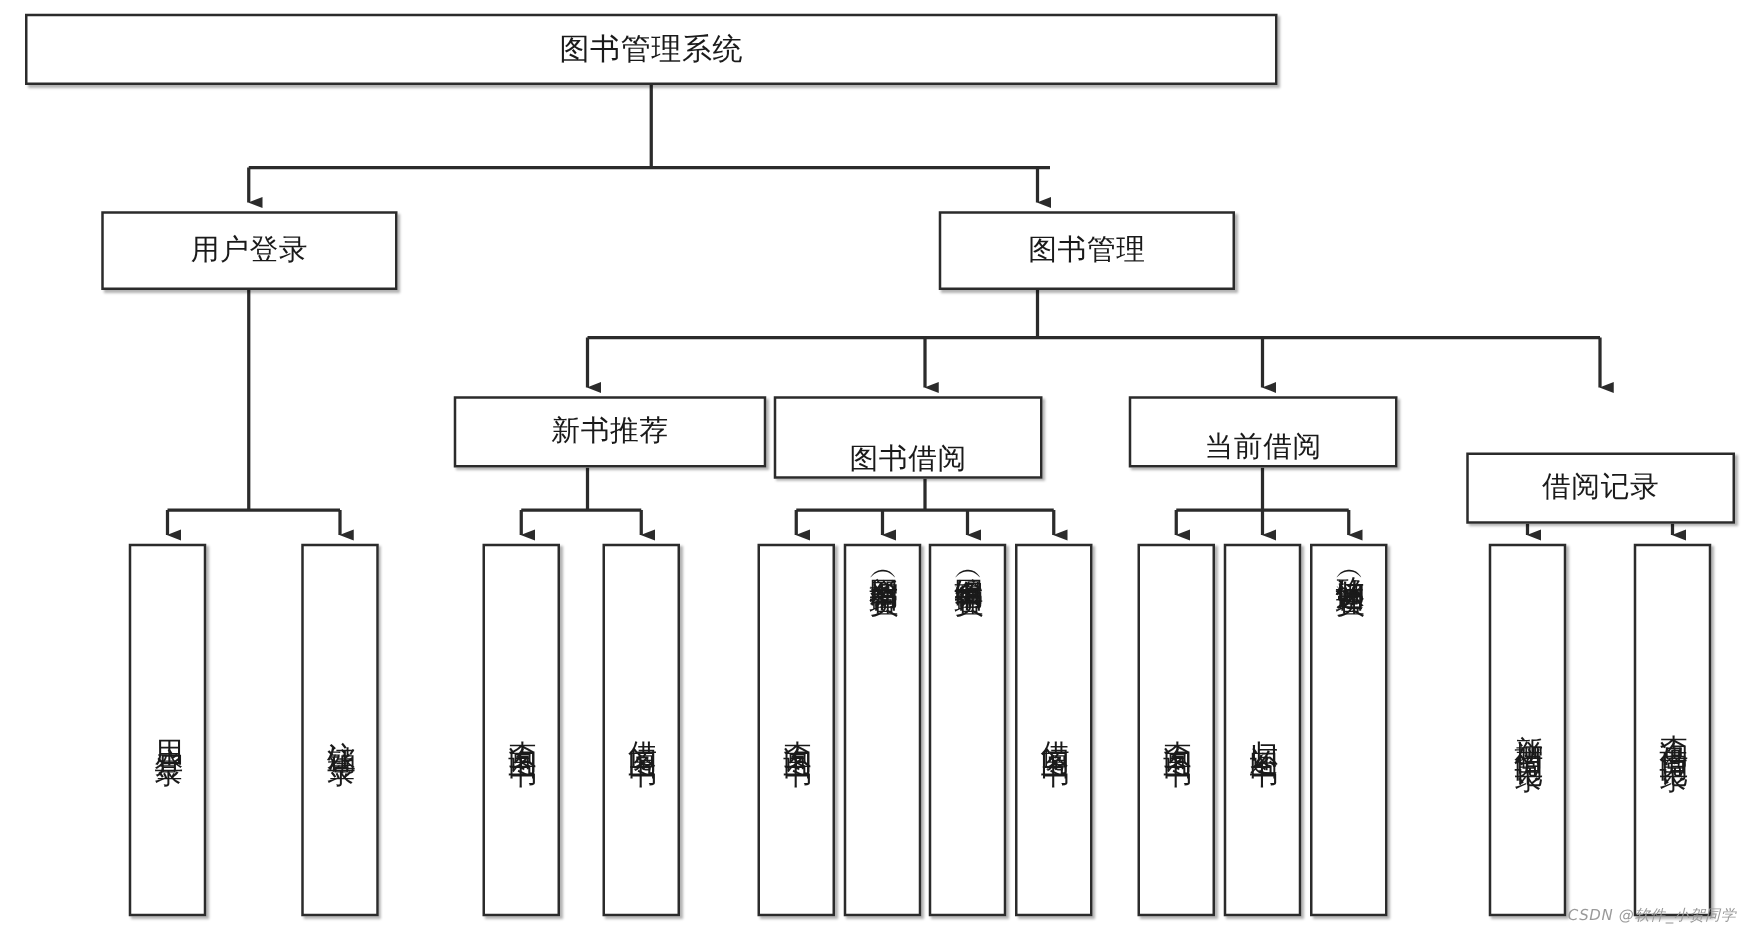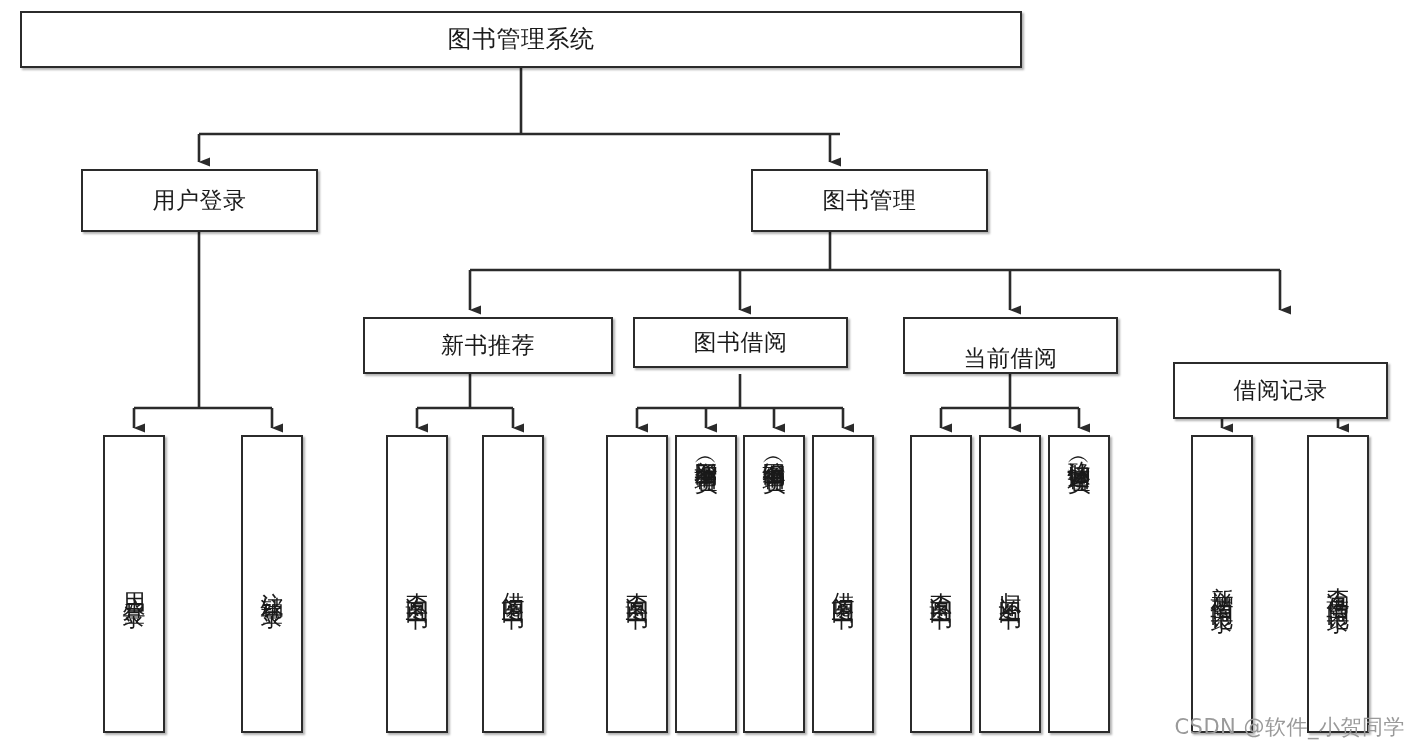--- a/index.html
+++ b/index.html
@@ -61,26 +61,27 @@
     writing-mode: vertical-rl;
     text-orientation: upright;
     font-size: 23px;
     letter-spacing: 5px;
     line-height: 1;
   }
   .node.leaf.tight .node-label { letter-spacing: 1.5px; }
 
   #watermark {
     position: absolute;
-    right: 0;
+    right: 16px;
     bottom: 6px;
-    font-size: 21px;
+    font-size: 12px;
     color: #9a9a9a;
     white-space: nowrap;
     letter-spacing: 0.5px;
+    font-style: italic;
   }
 </style>
 </head>
 <body>
 
 <div id="diagram-root">
 
   <svg id="connector-layer" viewBox="0 0 1405 747" width="1405" height="747" xmlns="http://www.w3.org/2000/svg">
     <defs>
       <marker id="arrowhead" markerWidth="10" markerHeight="12" refX="5" refY="11" orient="auto" markerUnits="userSpaceOnUse">
@@ -138,21 +139,21 @@
   <div class="node horiz" style="left:81px; top:169px; width:237px; height:63px;">
     <span class="node-label">用户登录</span>
   </div>
   <div class="node horiz" style="left:711px; top:169px; width:237px; height:63px;margin-left:40px;">
     <span class="node-label">图书管理</span>
   </div>
 
   <div class="node horiz" style="left:363px; top:317px; width:250px; height:57px;">
     <span class="node-label">新书推荐</span>
   </div>
-  <div class="node horiz" style="left:633px; top:317px; width:215px; height:51px;">
+  <div class="node horiz" style="left:619px; top:317px; width:215px; height:66px;align-items:flex-end;">
     <span class="node-label">图书借阅</span>
   </div>
   <div class="node horiz" style="left:903px; top:317px; width:215px; height:57px;align-items:flex-end;">
     <span class="node-label">当前借阅</span>
   </div>
   <div class="node horiz" style="left:1173px; top:317px; width:215px; height:57px;margin-top:45px;">
     <span class="node-label">借阅记录</span>
   </div>
 
   <div class="node leaf centered" style="left:103px; top:435px; width:62px; height:298px;">

